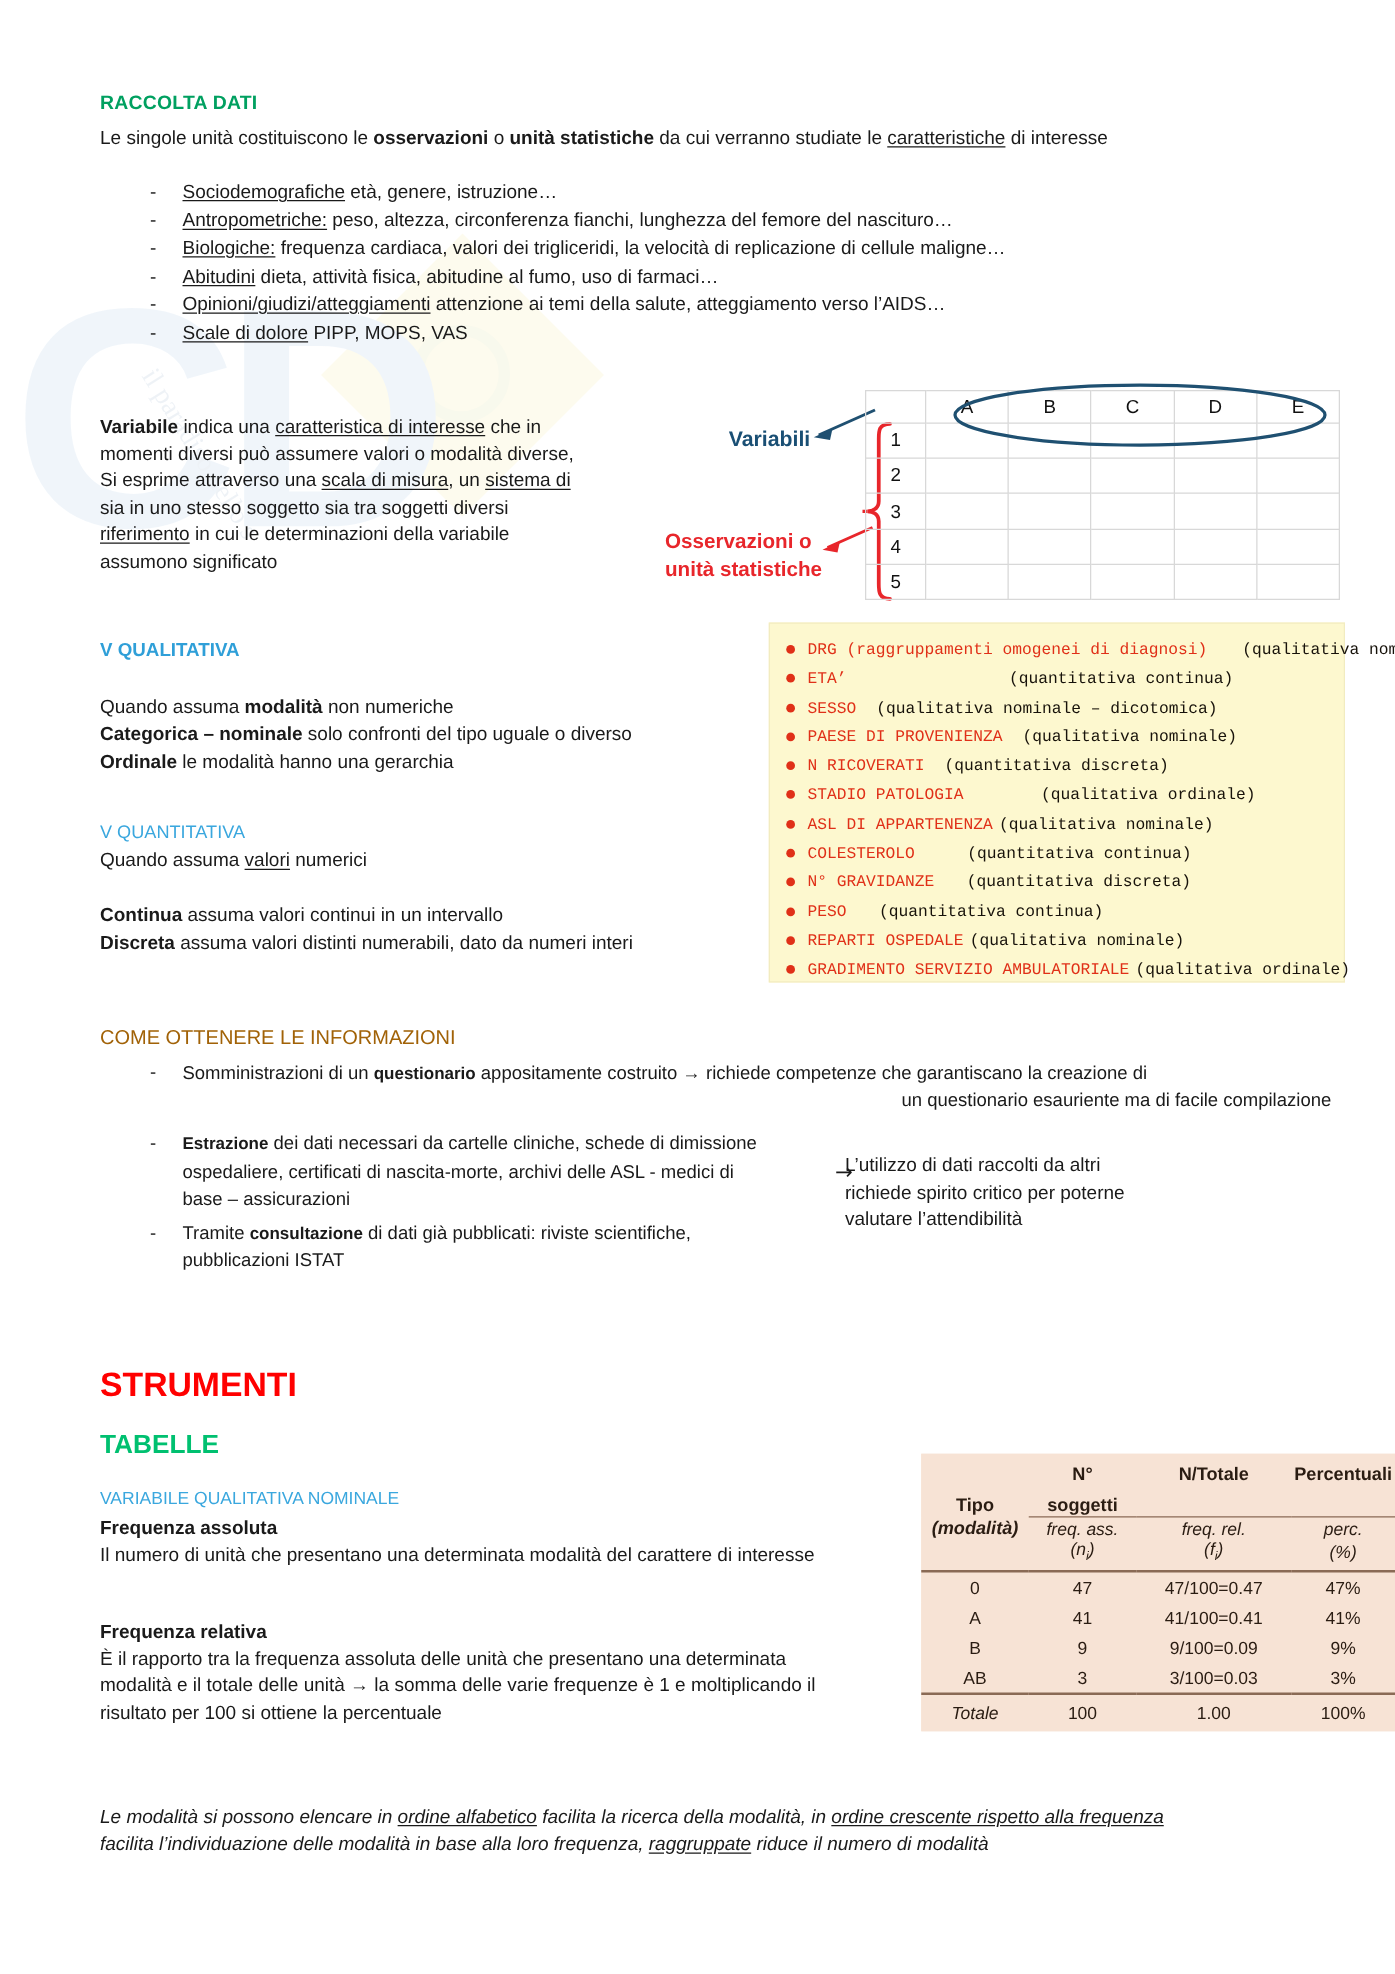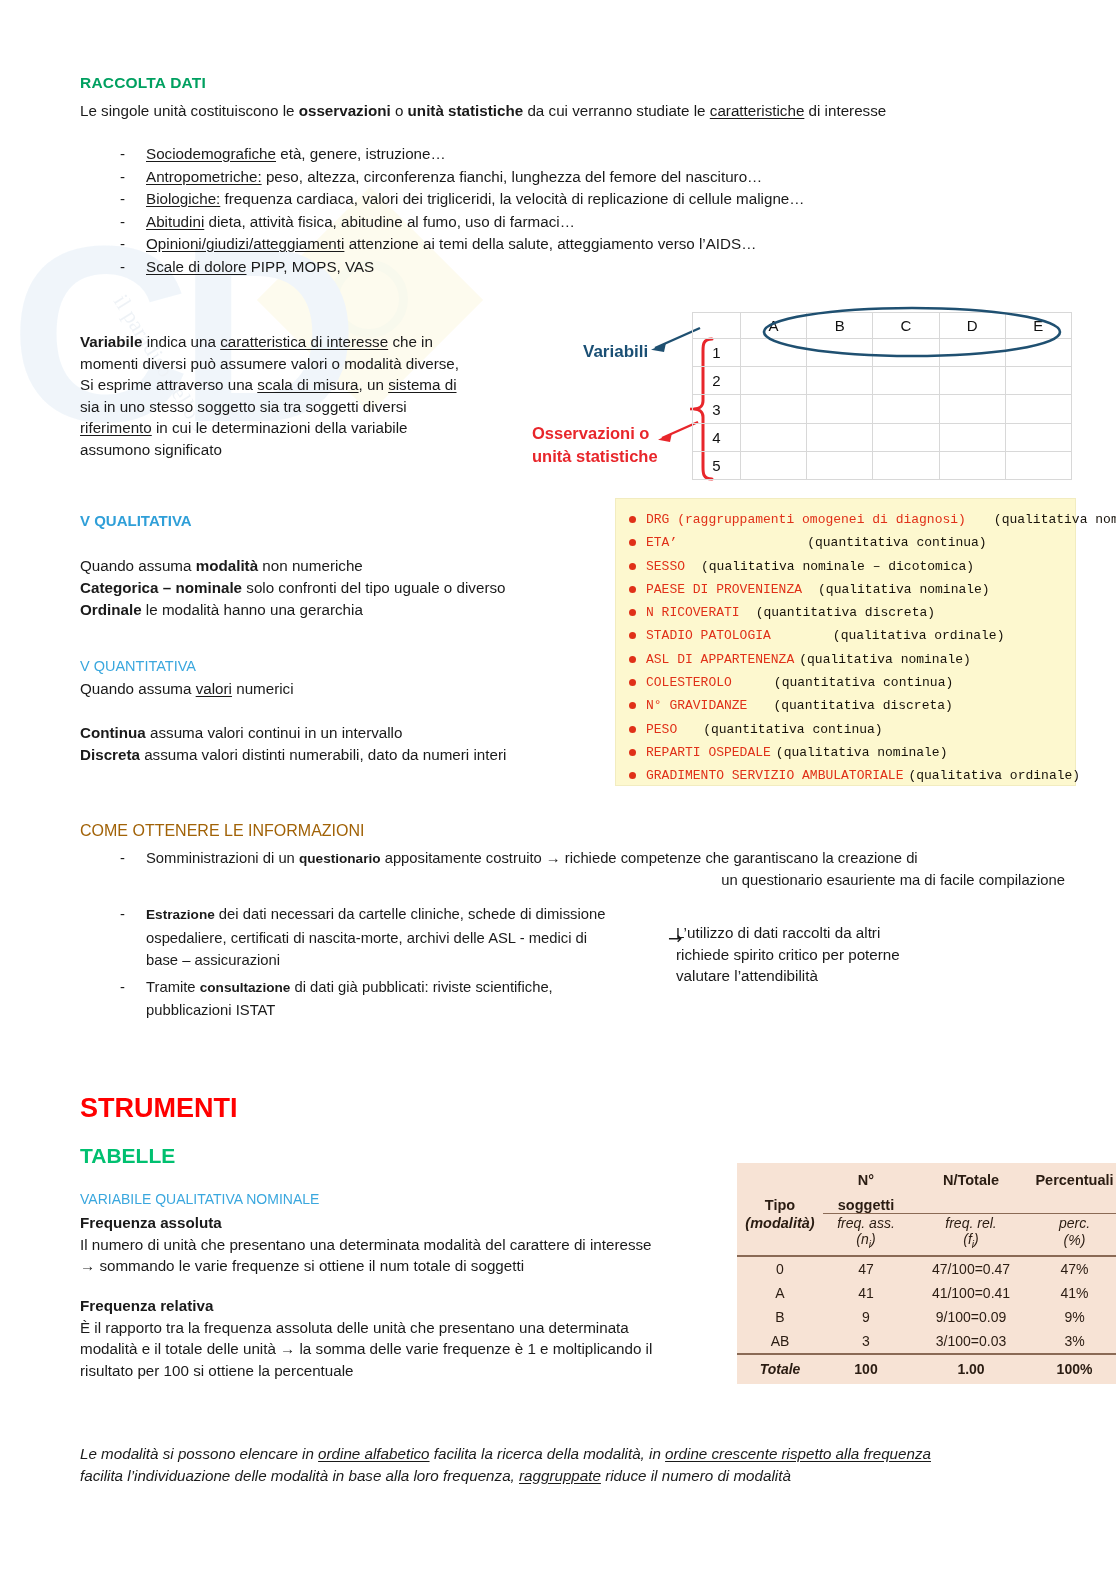--- a/index.html
+++ b/index.html
@@ -119,21 +119,21 @@
     background:#f7e3d5; border:none; text-align:center;
     font-size:14px; color:#2a1c12; padding:4px 2px; font-weight:normal;
   }
   table.freq .colhdr-top td { padding-top:9px; padding-bottom:0; font-weight:bold; font-size:14.5px; }
   table.freq .colhdr-sub td { font-style:italic; padding-top:1px; padding-bottom:0px; }
   table.freq .colhdr-sub2 td { font-style:italic; padding-top:0px; padding-bottom:5px; }
   table.freq td.tipo { font-size:14.5px; font-weight:bold; }
   table.freq td.tipo-sub { font-size:14.5px; font-weight:bold; font-style:italic; }
   table.freq tr.rule-top td { border-top:2px solid #8a6a55; }
   table.freq tr.rule-thin td.ruled { border-top:1.5px solid #8a6a55; }
-  table.freq tr.totale td { font-style:italic; padding-top:6px; padding-bottom:7px;font-weight:bold; }
+  table.freq tr.totale td { font-style:italic; padding-top:6px; padding-bottom:7px; }
   table.freq tr.totale td.num { font-style:normal; }
   table.freq .c1 { width:86px; }
   table.freq .c2 { width:86px; }
   table.freq .c3 { width:124px; }
   table.freq .c4 { width:83px; }
 
   .arrow { font-family:"DejaVu Sans", sans-serif; }
 </style>
 </head>
 <body>
@@ -333,21 +333,20 @@
     <span class="h-green-big">TABELLE</span>
   </div>
 
   <div class="abs" style="left:80px; top:1190px;">
     <span class="h-blue-light" style="font-size:14px;">VARIABILE QUALITATIVA NOMINALE</span>
   </div>
 
   <div class="abs body-txt" style="left:80px; top:1212px; width:660px;">
     <div><b>Frequenza assoluta</b></div>
     <div>Il numero di unità che presentano una determinata modalità del carattere di interesse</div>
-    <div>→ sommando le varie frequenze si ottiene il num totale di soggetti</div>
   </div>
 
   <div class="abs body-txt" style="left:80px; top:1295px; width:660px;">
     <div><b>Frequenza relativa</b></div>
     <div>È il rapporto tra la frequenza assoluta delle unità che presentano una determinata</div>
     <div>modalità e il totale delle unità → la somma delle varie frequenze è 1 e moltiplicando il</div>
     <div>risultato per 100 si ottiene la percentuale</div>
   </div>
 
   <div class="abs" id="freq-table-wrap">

